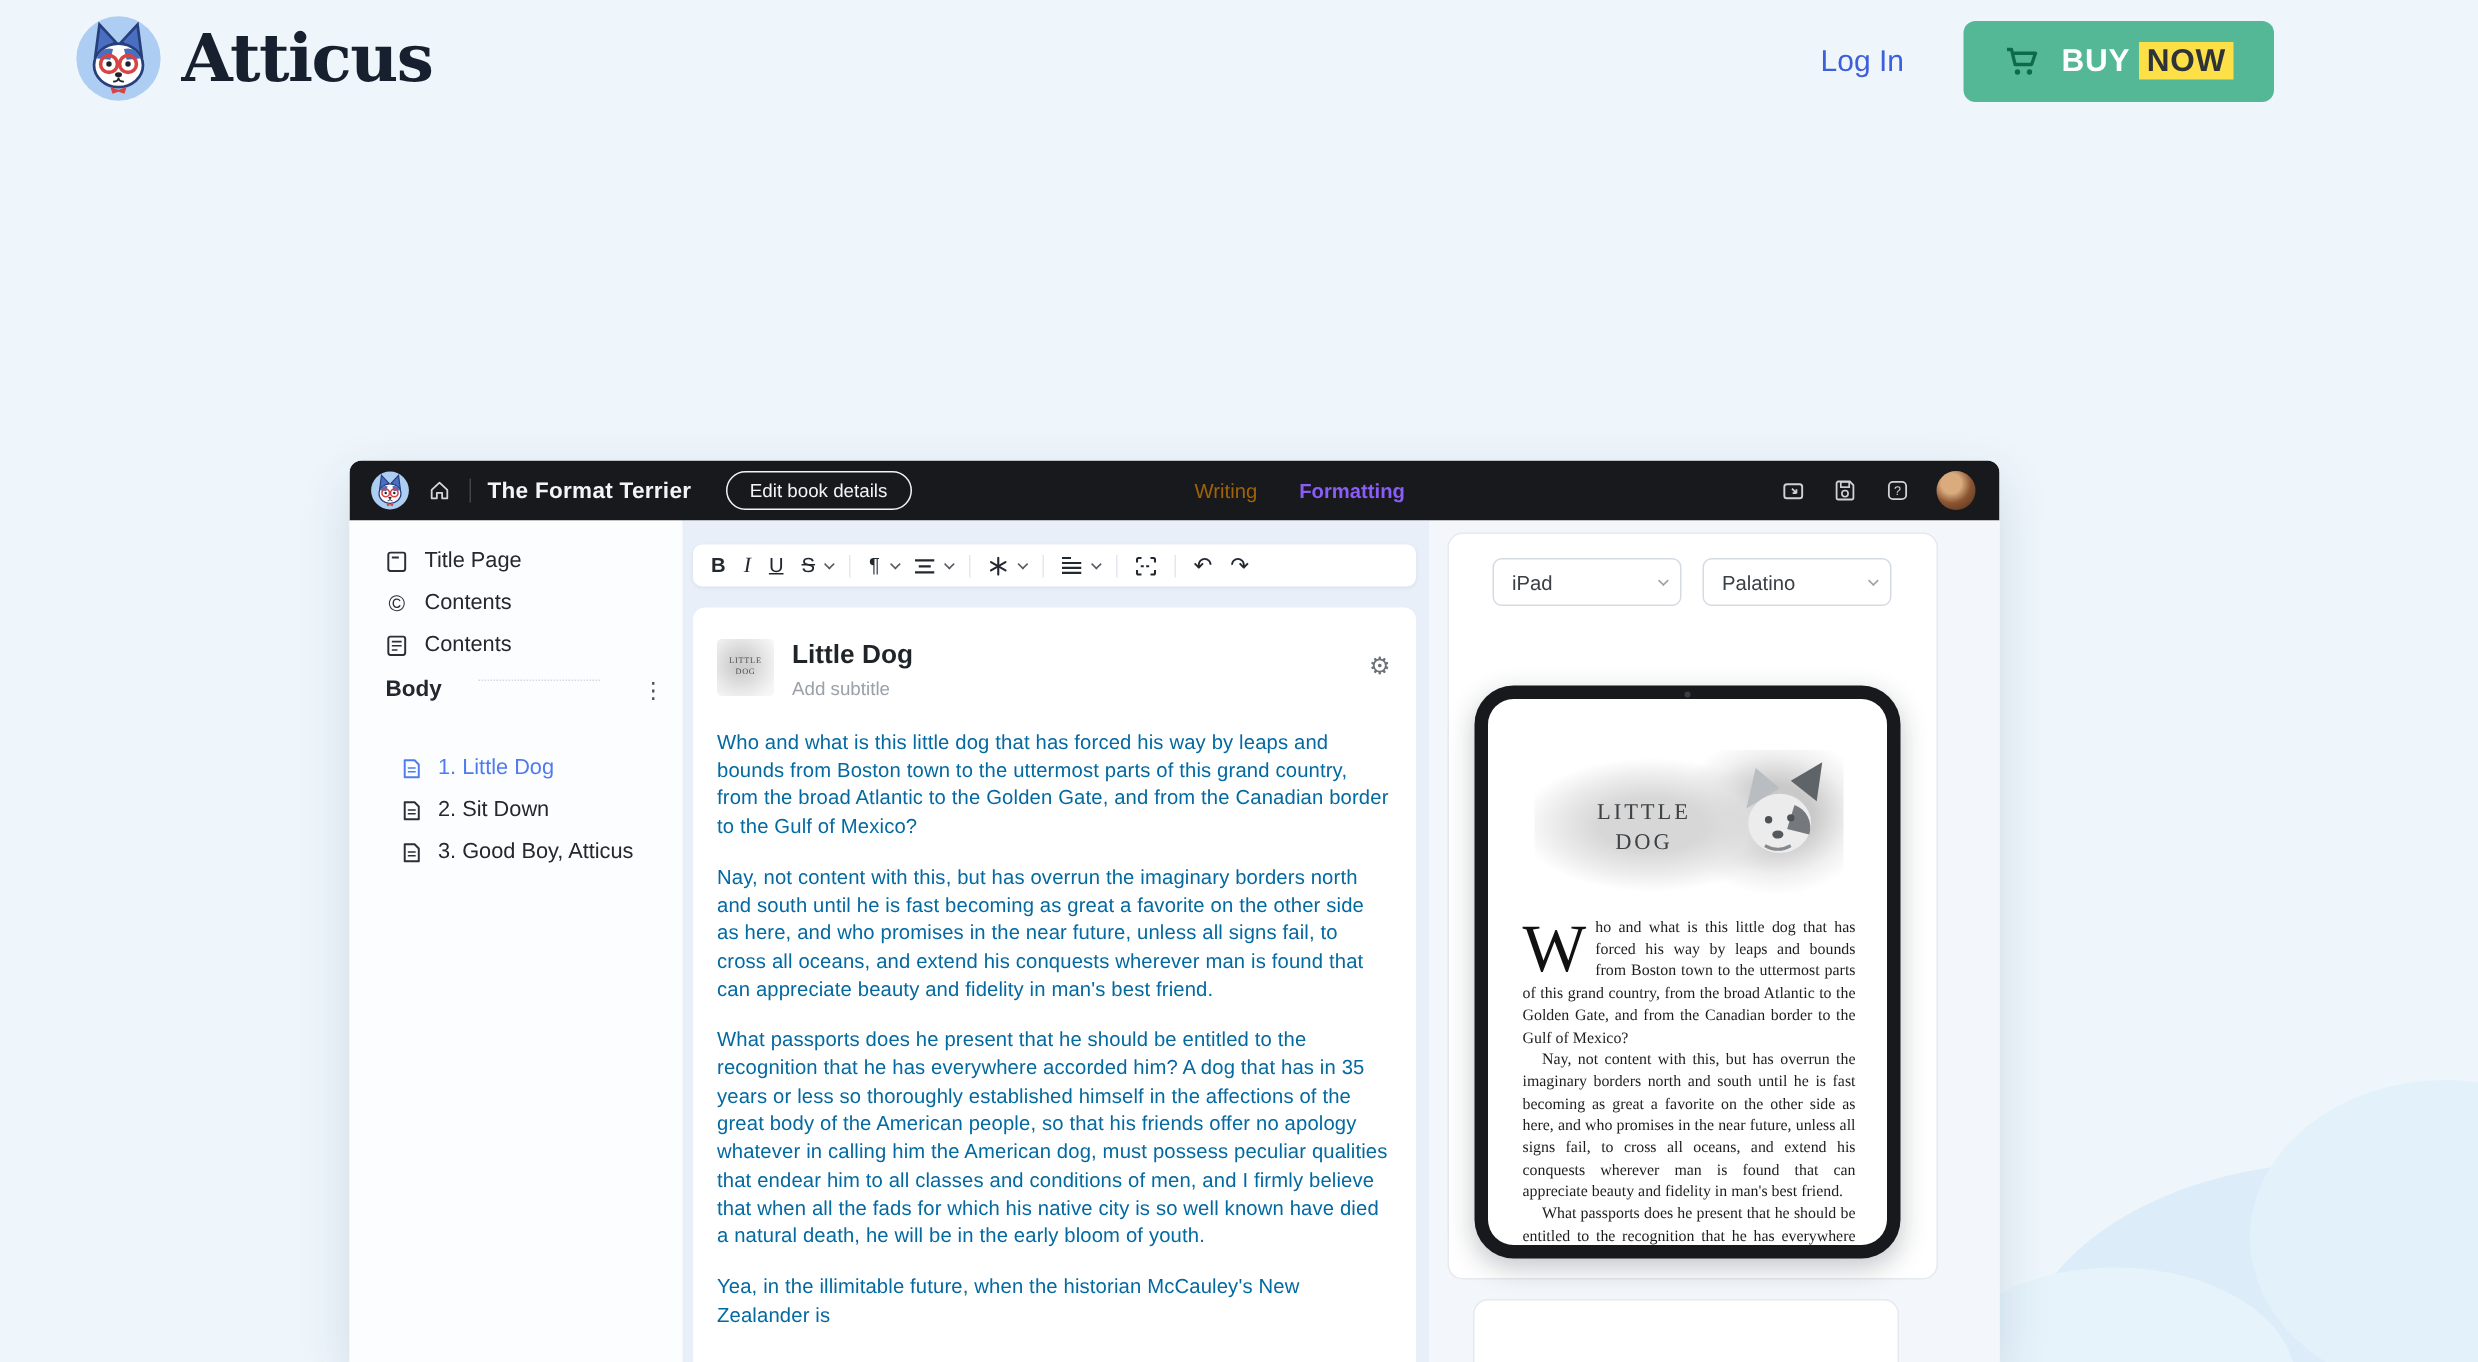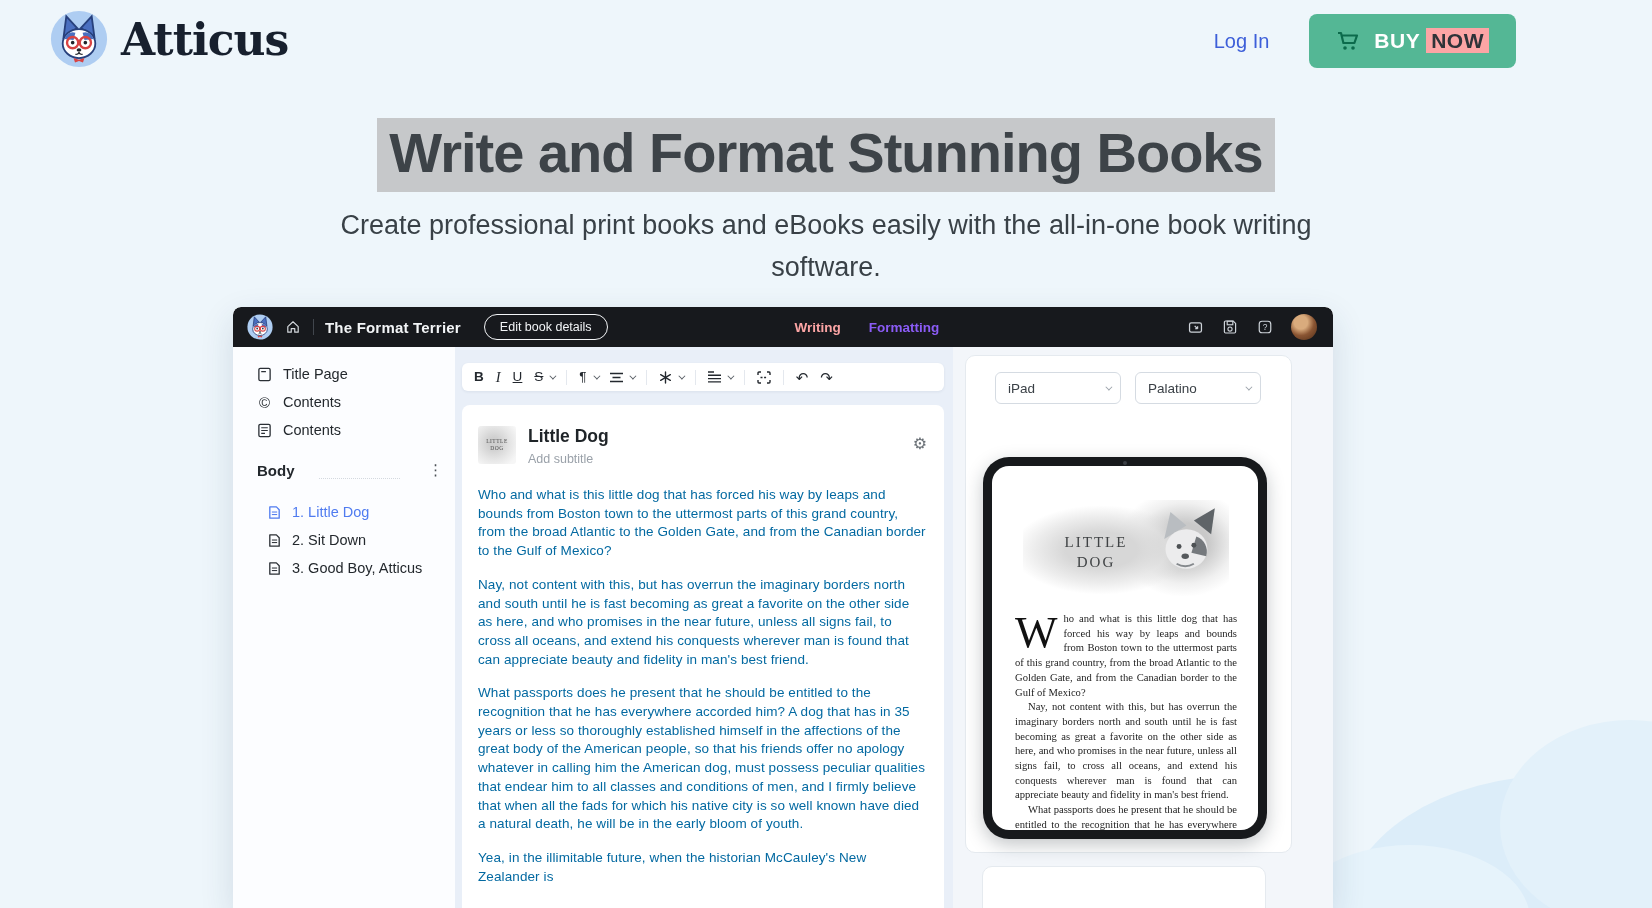--- a/index.html
+++ b/index.html
@@ -15,51 +15,51 @@
   
   .site-header { position:absolute; left:0; top:0; width:100%; height:84px; }
   .brand { position:absolute; left:50px; top:10px; display:flex; align-items:center; gap:13px; }
   .brand svg { width:58px; height:58px; }
   .brand-name { font-family:"DejaVu Serif", serif; font-weight:700; font-size:44px; color:#17202e; letter-spacing:-1px; }
   .header-nav { position:absolute; right:136px; top:14px; display:flex; align-items:center; gap:40px; }
   .login-link { font-size:20px; font-weight:500; color:#3d5fd9; cursor:pointer; }
   .buy-btn { height:54px; padding:0 27px; border-radius:8px; background:#54b795; border:none; display:flex; align-items:center; gap:14px; cursor:pointer; }
   .buy-btn .cart { width:24px; height:24px; }
   .buy-text { font-size:21px; font-weight:700; letter-spacing:.5px; color:#fff; }
-  .buy-now { background:#fca5a5; color:#2e3338; padding:1px 5px; margin-left:6px; }
+  .buy-now { background:#fde047; color:#2e3338; padding:1px 5px; margin-left:6px; }
 
   
   .hero { position:absolute; left:0; top:118px; width:100%; text-align:center; }
   .hero h1 { font-size:56px; font-weight:800; color:#3d4348; letter-spacing:-1px; display:inline-block; background:#c6c8ca; padding:7px 12px 11px; line-height:1; }
   .hero .subtitle { margin:13px auto 0; max-width:1030px; font-size:27px; color:#394147; line-height:1.55; font-weight:400; }
 
   
   .app { position:absolute; left:233px; top:307px; width:1100px; height:601px; background:#fff; border-radius:8px 8px 0 0; box-shadow:0 12px 34px rgba(30,60,90,.14); overflow:hidden; }
 
   
   .app-topbar { position:absolute; left:0; top:0; width:100%; height:40px; background:#17191d; display:flex; align-items:center; padding:0 16px 0 14px; gap:11px; border-radius:8px 8px 0 0; }
   .app-topbar .mini-logo { width:26px; height:26px; flex:0 0 auto; }
   .tb-icon { width:18px; height:18px; display:flex; align-items:center; justify-content:center; }
   .tb-divider { width:1px; height:16px; background:#41464d; }
   .book-title { color:#f2f4f6; font-size:15px; font-weight:600; letter-spacing:.2px; white-space:nowrap; }
   .edit-details { margin-left:12px; background:transparent; border:1px solid #f2f4f6; color:#f2f4f6; border-radius:14px; height:26px; padding:0 15px; font-size:12.5px; font-family:inherit; cursor:pointer; white-space:nowrap; }
   .tb-spacer1 { flex:1.1; } .tb-spacer2 { flex:1.5; }
   .tb-tabs { display:flex; gap:28px; align-items:center; }
   .tb-tab { font-size:13.5px; cursor:pointer; }
-  .tb-tab.active { color:#fca5a5; font-weight:700; }
+  .tb-tab.active { color:#a16207; font-weight:400; }
   .tb-tab.inactive { color:#8b5cf6; font-weight:700; }
   .tb-actions { display:flex; align-items:center; gap:17px; }
   .avatar { width:26px; height:26px; border-radius:50%; background:radial-gradient(circle at 38% 32%, #d9ab7d 0 28%, #8a5533 55%, #4e2c17 100%); flex:0 0 auto; cursor:pointer; }
 
   
   .app-sidebar { position:absolute; left:0; top:40px; width:222px; height:561px; background:#fcfdff; padding:13px 8px 0 24px; }
   .side-item { display:flex; align-items:center; gap:11px; height:28px; font-size:14.5px; font-weight:500; color:#23282d; cursor:pointer; }
   .side-item svg { flex:0 0 auto; }
   .copy-glyph { font-size:15px; color:#2a2f35; width:15px; text-align:center; }
-  .body-row { display:flex; align-items:flex-end; margin-top:7px; height:28px; gap:24px; cursor:default; }
+  .body-row { display:flex; align-items:flex-start; margin-top:7px; height:28px; gap:24px; cursor:default; }
   .body-label { font-size:15px; font-weight:700; color:#23282d; }
   .body-dots { flex:1; border-top:1px dotted #d4d9df; margin-top:2px; }
   .kebab { font-size:15px; color:#4a5055; padding:0 4px; cursor:pointer; }
   .chapters { margin-top:19px; padding-left:10px; }
   .chapter { display:flex; align-items:center; gap:10px; height:28px; font-size:14.5px; font-weight:500; color:#23282d; cursor:pointer; }
   .chapter.active { color:#4f7bf0; }
 
   
   .editor-col { position:absolute; left:222px; top:40px; width:498px; height:561px; background:#e9eff8; }
   .toolbar { position:absolute; left:7px; top:16px; right:9px; height:28px; background:#fff; border-radius:6px; box-shadow:0 1px 3px rgba(40,60,90,.08); display:flex; align-items:center; padding:0 12px; gap:12px; color:#23282e; }
@@ -145,24 +145,20 @@
         <svg class="cart" viewBox="0 0 24 24">
           <path d="M2 4 h3 l2.4 10 h11 l2.6 -7.5 H6" fill="none" stroke="#0c6b4c" stroke-width="2.2" stroke-linejoin="round"></path>
           <circle cx="9" cy="19" r="1.8" fill="#0c6b4c"></circle>
           <circle cx="17" cy="19" r="1.8" fill="#0c6b4c"></circle>
         </svg>
         <span class="buy-text"><span>BUY</span><span class="buy-now">NOW</span></span>
       </button>
     </div>
   </div>
 
-  <div class="hero">
-    <h1>Write and Format Stunning Books</h1>
-    <p class="subtitle">Create professional print books and eBooks easily with the all-in-one book writing software.</p>
-  </div>
 
   <div class="app">
 
     <div class="app-topbar">
       <svg class="mini-logo" viewBox="0 0 64 64">
           <use href="#doglogo"></use>
         </svg>
       <span class="tb-icon">
         <svg width="16" height="16" viewBox="0 0 20 20">
             <path d="M3.5 9.5 L10 3.5 L16.5 9.5 V16.5 H12.2 V12 H7.8 V16.5 H3.5 Z" fill="none" stroke="#d4d8dd" stroke-width="1.5" stroke-linejoin="round"></path>

